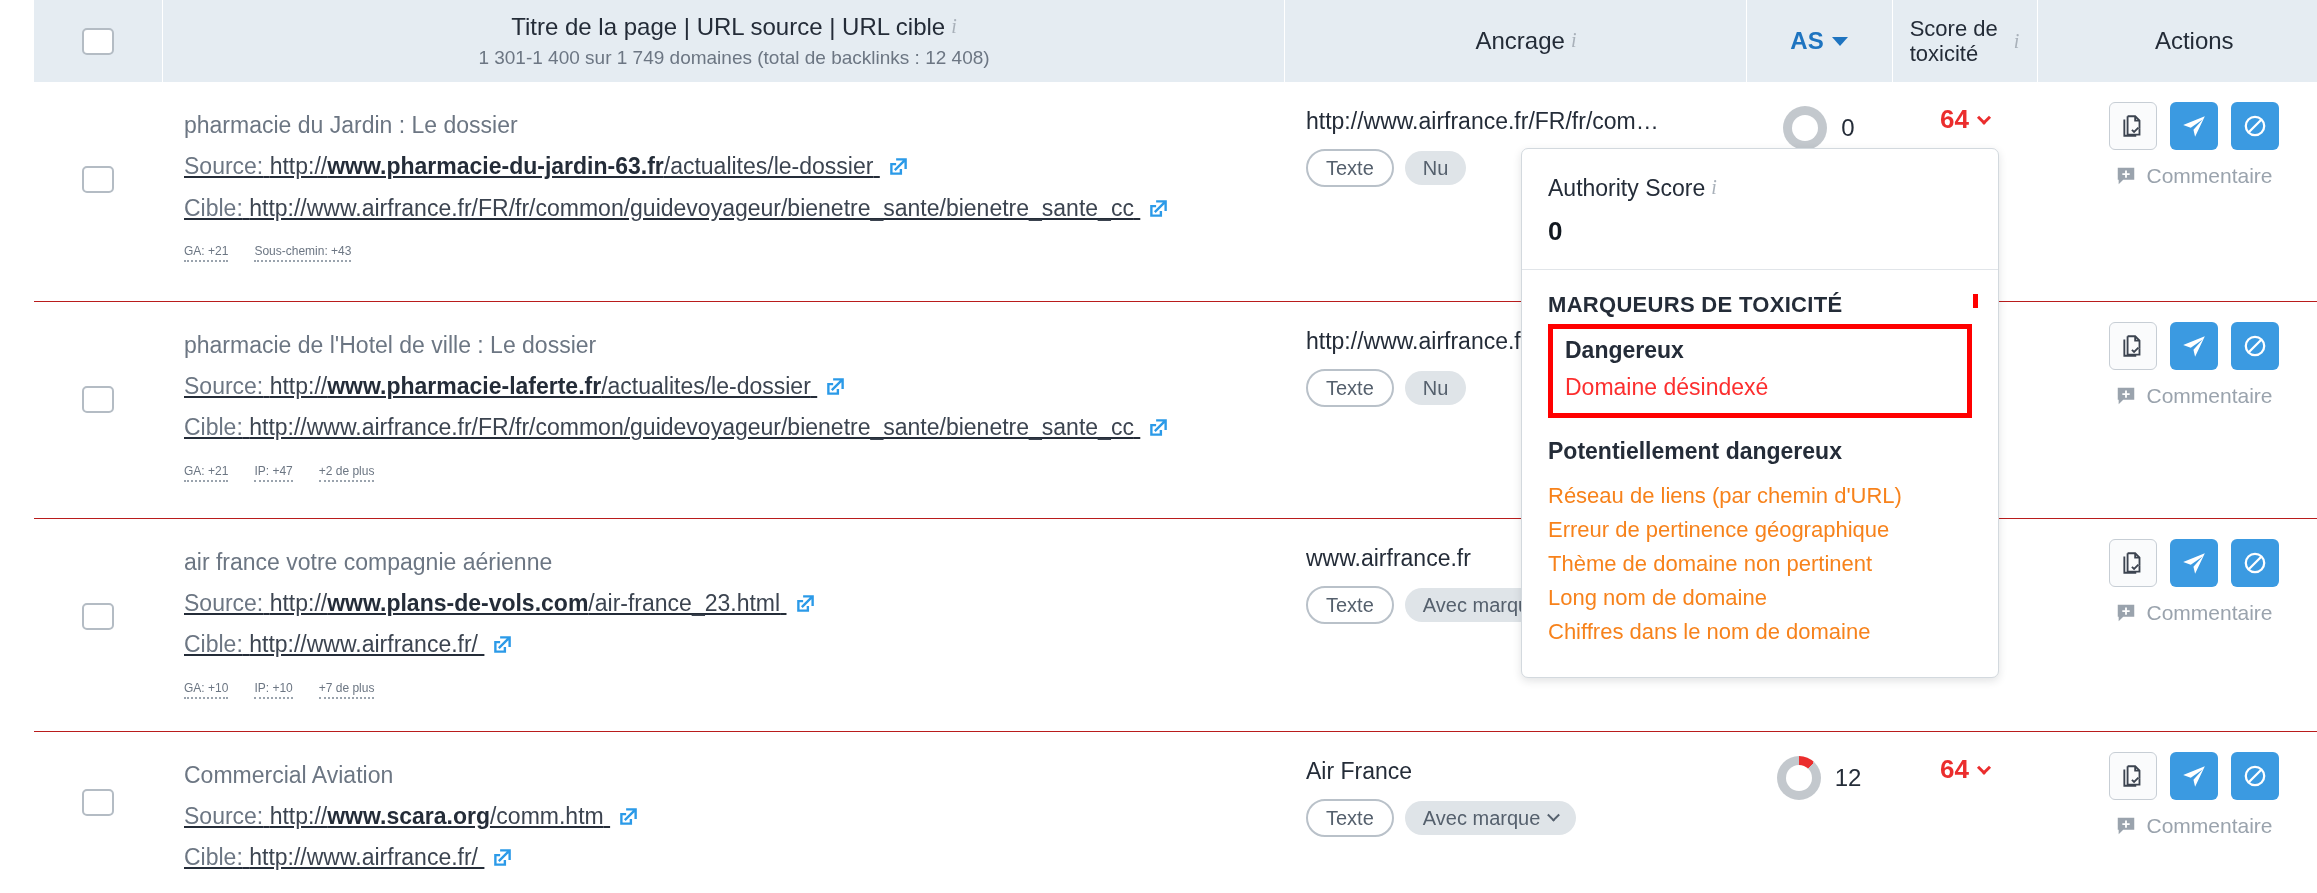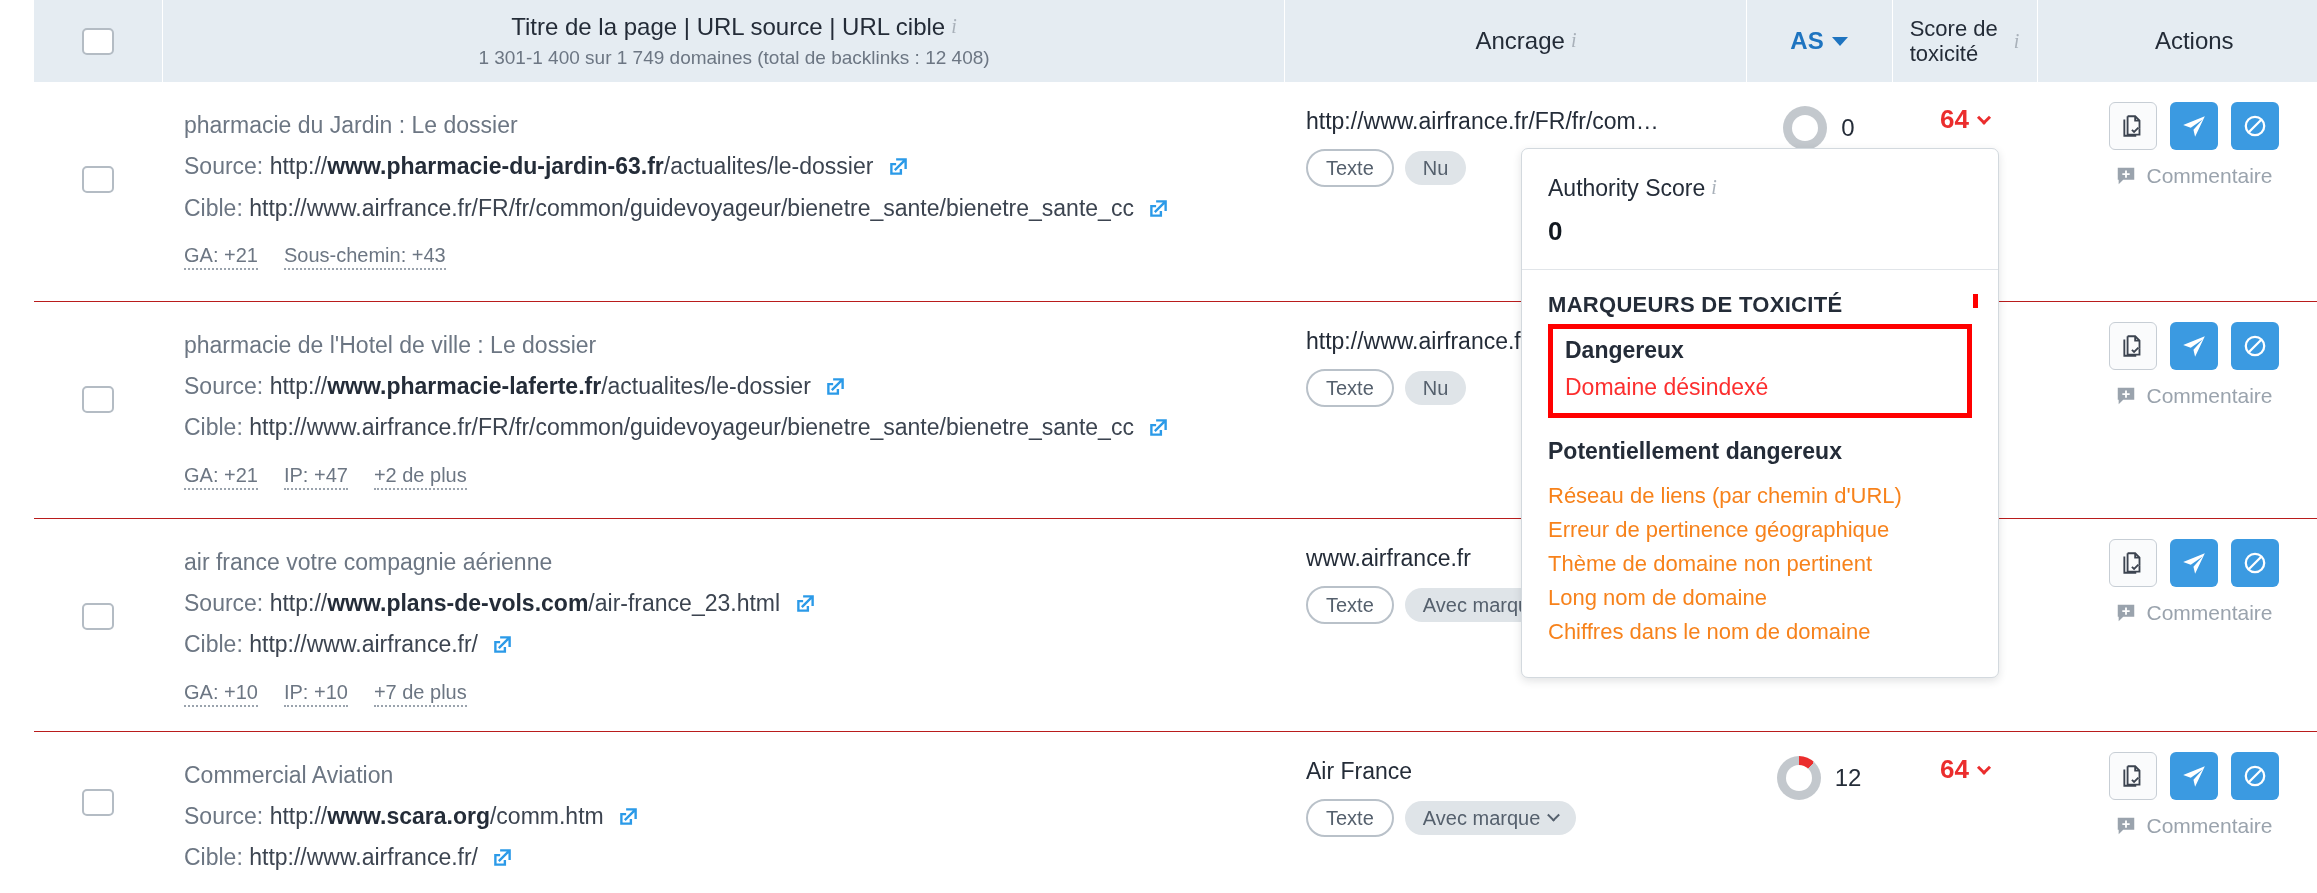--- a/index.html
+++ b/index.html
@@ -147,36 +147,37 @@
     color: #6c7683;
     line-height: 1.35;
     white-space: nowrap;
   }
   .t-url {
     font-size: 23px;
     color: #242c38;
     line-height: 1.42;
     margin-top: 9px;
     white-space: nowrap;
+    text-decoration: underline;
   }
   .t-url .lbl { color: #6c7683; }
   .t-url .dom { font-weight: bold; }
   .t-url .rest { color: #3c4450; }
 
   .ext-ico {
     display: inline-block;
     width: 19px; height: 19px;
     margin-left: 9px;
     vertical-align: -2px;
     cursor: pointer;
   }
 
   .t-badges {
     margin-top: 20px;
-    font-size: 20px;
+    font-size: 12px;
     color: #6c7683;
     white-space: nowrap;
   }
   .t-badges span {
     margin-right: 26px;
     border-bottom: 2px dotted #9aa3ad;
     padding-bottom: 2px;
     cursor: pointer;
   }
 

